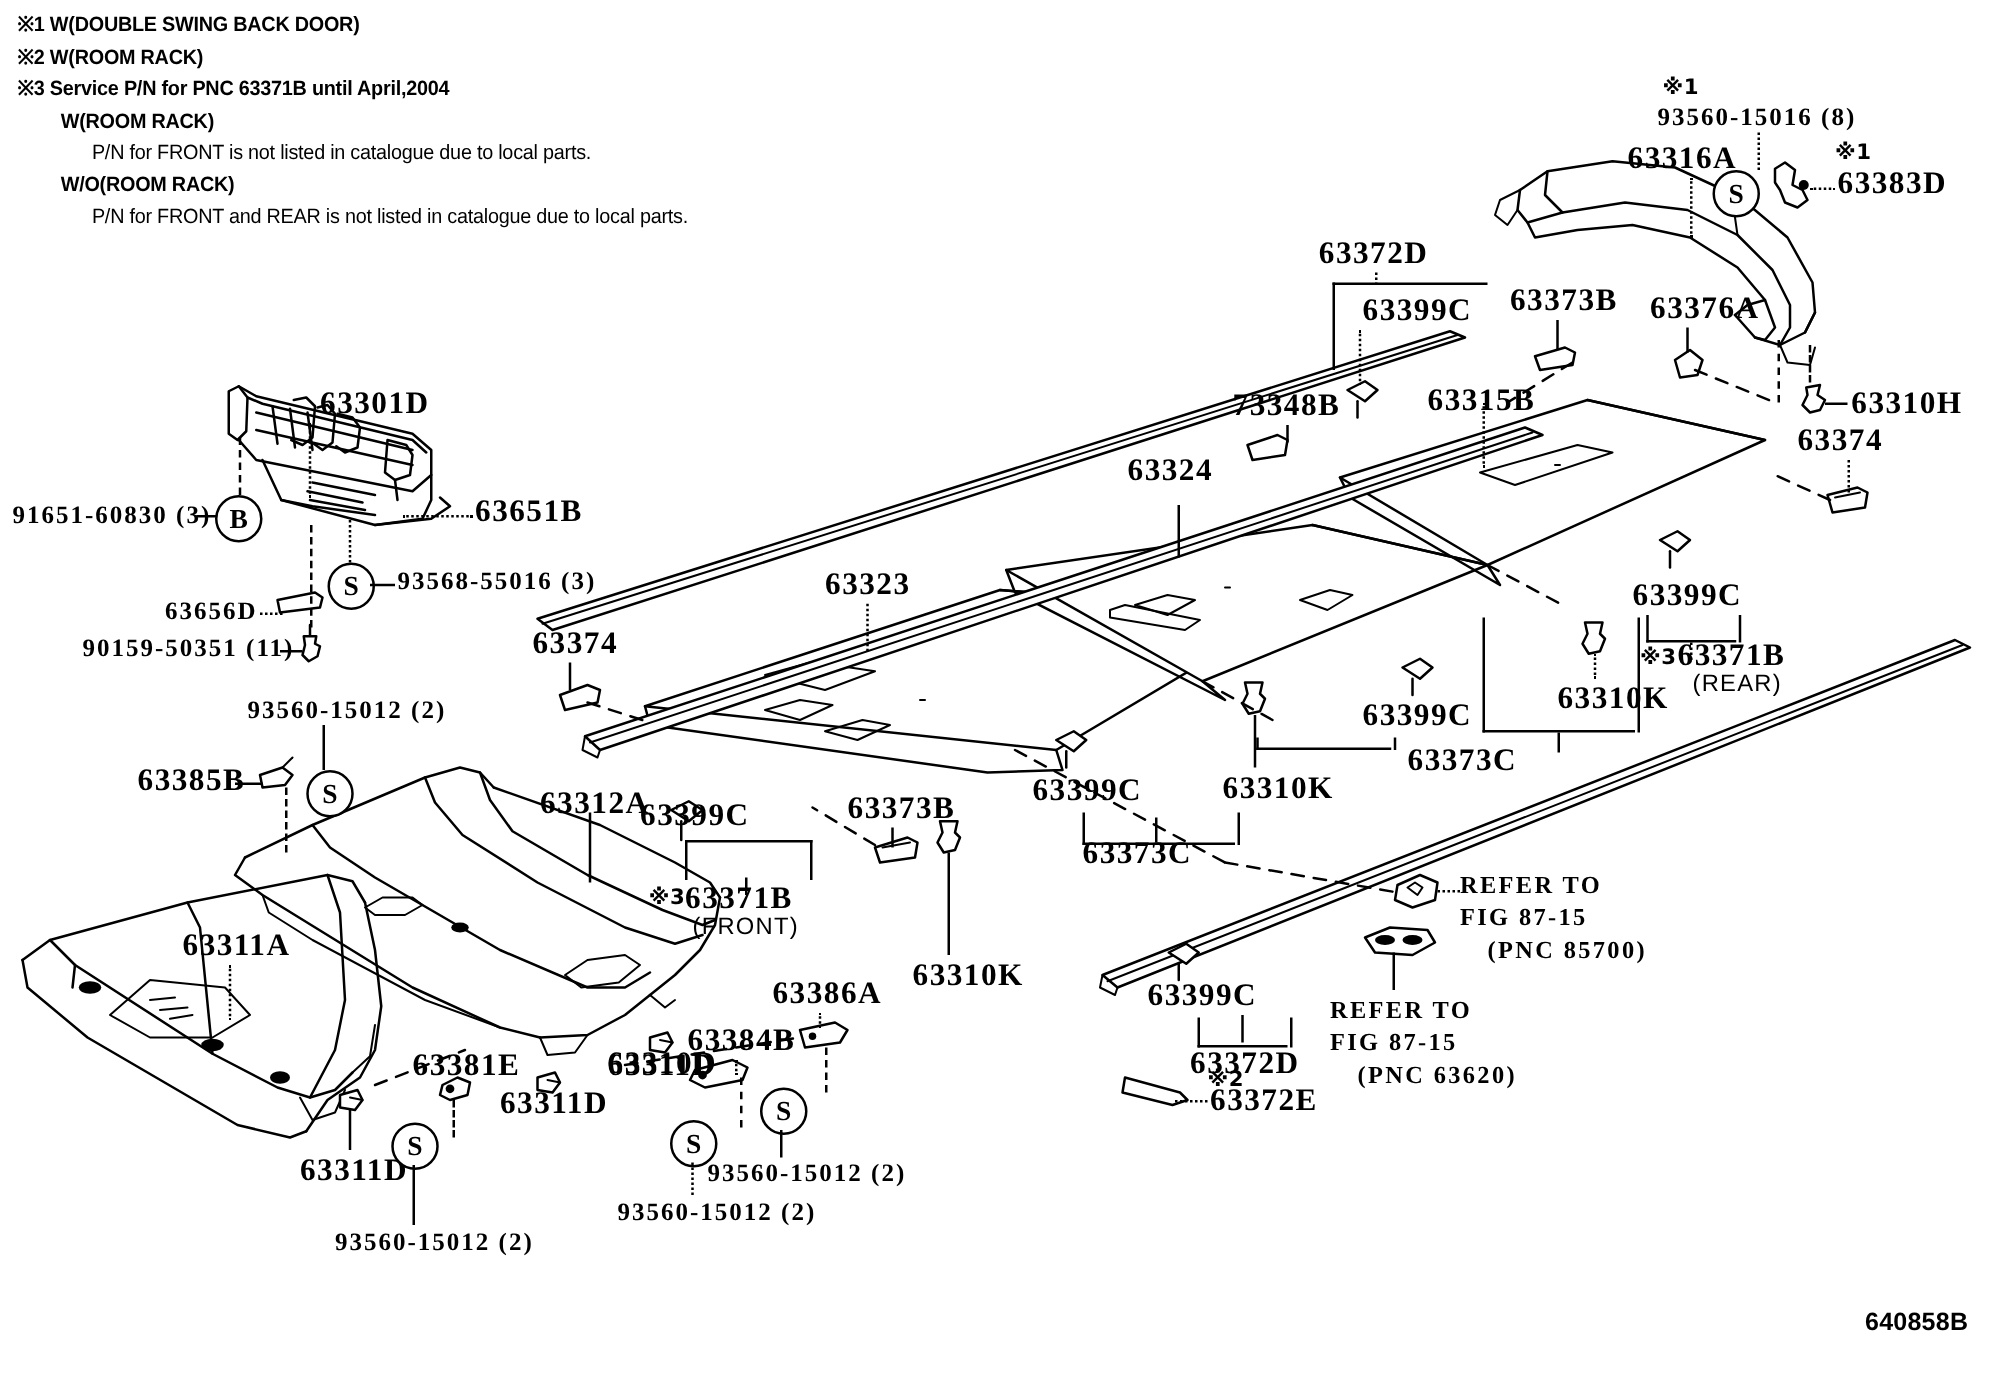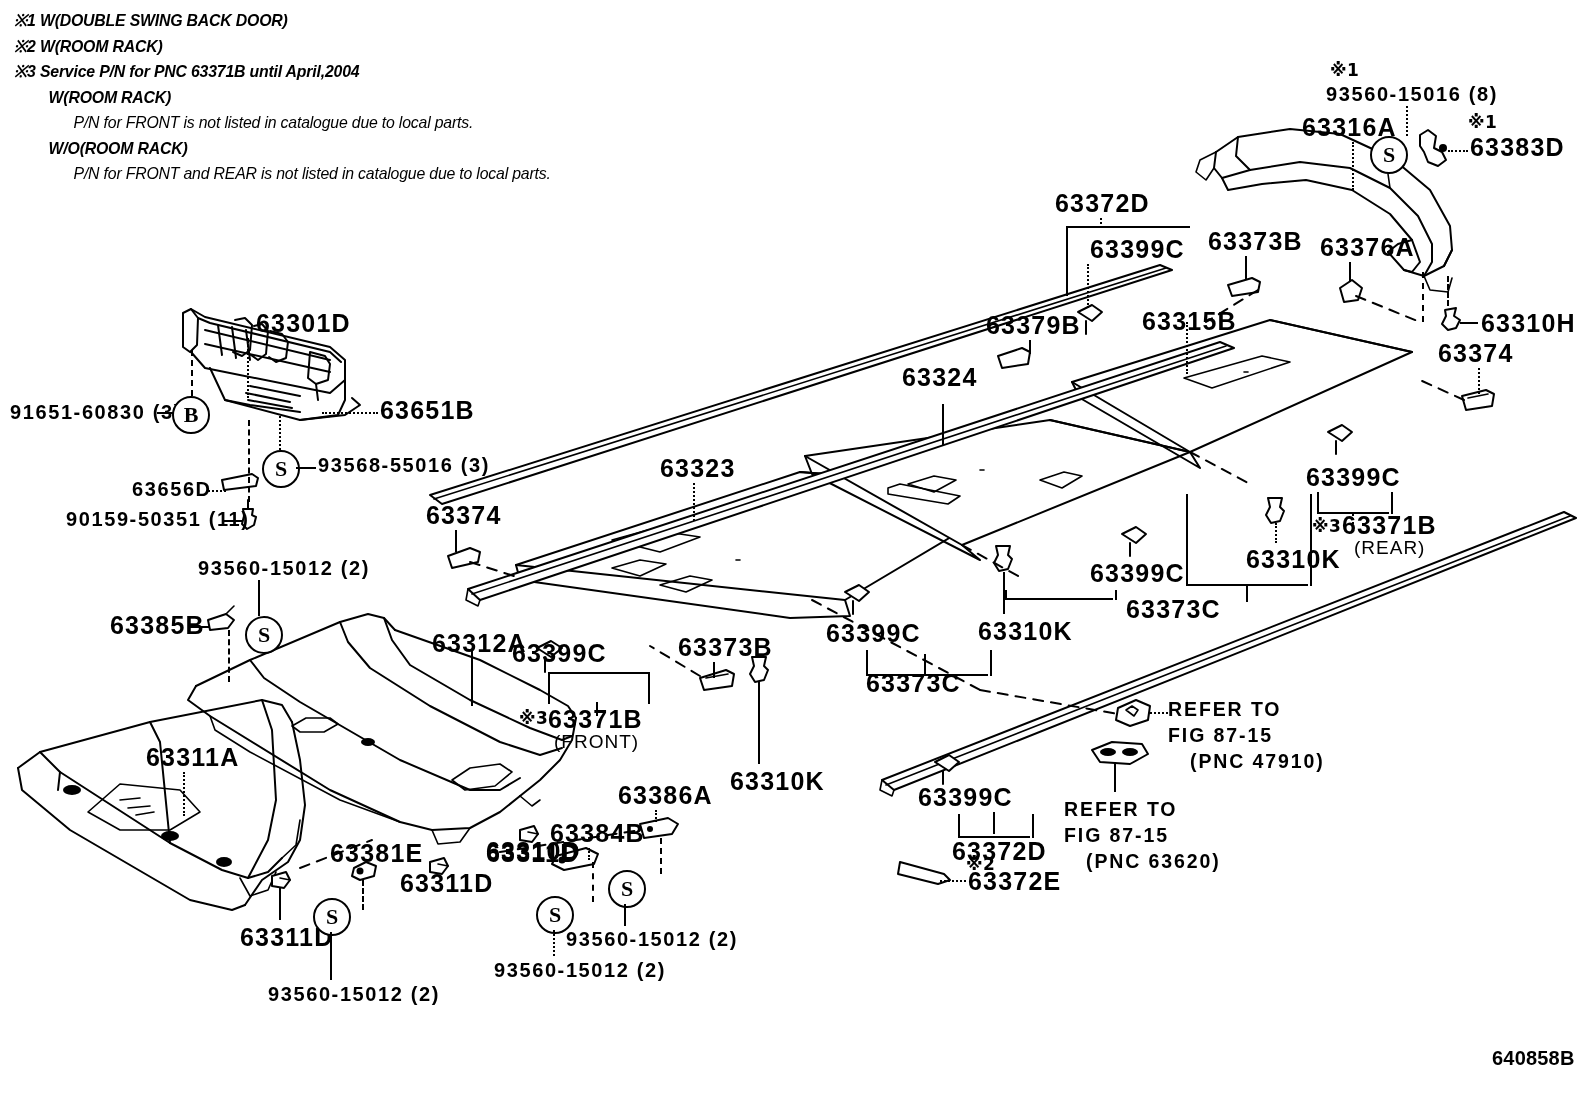--- a/index.html
+++ b/index.html
@@ -9,38 +9,37 @@
     width:1592px;height:1099px;
     background:#ffffff;
     overflow:hidden;
     font-family:"Liberation Sans", sans-serif;
   }
   
   #notes{
     position:absolute;left:14px;top:8px;width:760px;
     font-family:"Liberation Sans", sans-serif;
     color:#000;
-    font-style:italic;
   }
   #notes .nline{
     font-size:16.5px;
     line-height:25.5px;
     white-space:pre;
     font-weight:600;
     letter-spacing:-0.2px;
     transform:scaleX(0.96);
     transform-origin:left center;
   }
   #notes .ind1{padding-left:36px;}
   #notes .ind2{padding-left:62px;font-weight:500;}
 
   
   .lbl{
     position:absolute;
-    font-family:Liberation Sans, sans-serif;
+    font-family:Liberation Serif, serif;
     font-weight:bold;
     color:#000;
     white-space:nowrap;
     letter-spacing:0.5px;
     line-height:1.05;
   }
   .lbl.pn{ font-size:25px; letter-spacing:1.2px; }
   .lbl.bolt{ font-size:20px; letter-spacing:1.6px; }
   .lbl.sub{ font-size:19px; font-weight:bold; letter-spacing:1px;}
   .lbl.refer{ font-size:19.5px; letter-spacing:1.9px; line-height:26px; }
@@ -438,21 +437,21 @@
   <div class="circ" style="left:608px;top:870px">S</div>
   <div class="lbl bolt" style="left:566px;top:929px">93560-15012 (2)</div>
   <div class="ln v" style="left:624px;top:904px;height:22px"></div>
 
   <div class="lbl pn" style="left:1055px;top:190px">63372D</div>
   <div class="brk" style="left:1066px;top:226px;width:122px;height:68px;border-bottom:none;border-left:2px solid #000;border-right:none;border-top:2px solid #000"></div>
   <div class="dot-v" style="left:1100px;top:218px;height:10px"></div>
   <div class="lbl pn" style="left:1090px;top:236px">63399C</div>
   <div class="dot-v" style="left:1087px;top:264px;height:44px"></div>
 
-  <div class="lbl pn" style="left:986px;top:312px">63379B</div>
+  <div class="lbl pn" style="left:986px;top:312px">73348B</div>
   <div class="ln v" style="left:1029px;top:340px;height:14px"></div>
 
   <div class="lbl pn" style="left:1142px;top:308px">63315B</div>
   <div class="dot-v" style="left:1186px;top:322px;height:52px"></div>
 
   <div class="lbl pn" style="left:902px;top:364px">63324</div>
   <div class="ln v" style="left:942px;top:404px;height:42px"></div>
 
   <div class="lbl pn" style="left:1208px;top:228px">63373B</div>
   <div class="ln v" style="left:1245px;top:256px;height:24px"></div>
@@ -516,21 +515,21 @@
   <div class="ln v" style="left:993px;top:812px;height:22px"></div>
   <div class="lbl pn" style="left:952px;top:838px">63372D</div>
 
   <div class="lbl mark" style="left:966px;top:856px">※2</div>
   <div class="lbl pn" style="left:968px;top:868px">63372E</div>
   <div class="dot-h" style="left:940px;top:880px;width:26px"></div>
 
   <div class="lbl refer" style="left:1168px;top:696px">
     <div>REFER TO</div>
     <div>FIG 87-15</div>
-    <div style="padding-left:22px">(PNC 47910)</div>
+    <div style="padding-left:22px">(PNC 85700)</div>
   </div>
   <div class="dot-h" style="left:1150px;top:712px;width:18px"></div>
 
   <div class="lbl refer" style="left:1064px;top:796px">
     <div>REFER TO</div>
     <div>FIG 87-15</div>
     <div style="padding-left:22px">(PNC 63620)</div>
   </div>
   <div class="ln v" style="left:1114px;top:762px;height:30px"></div>
 

